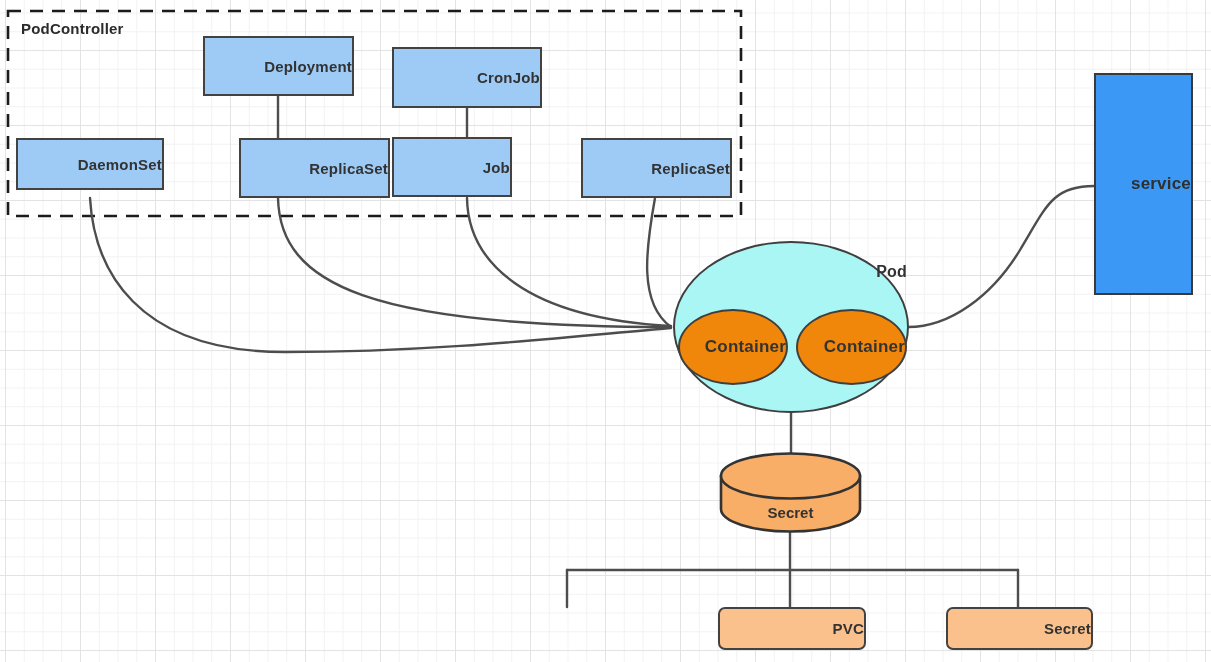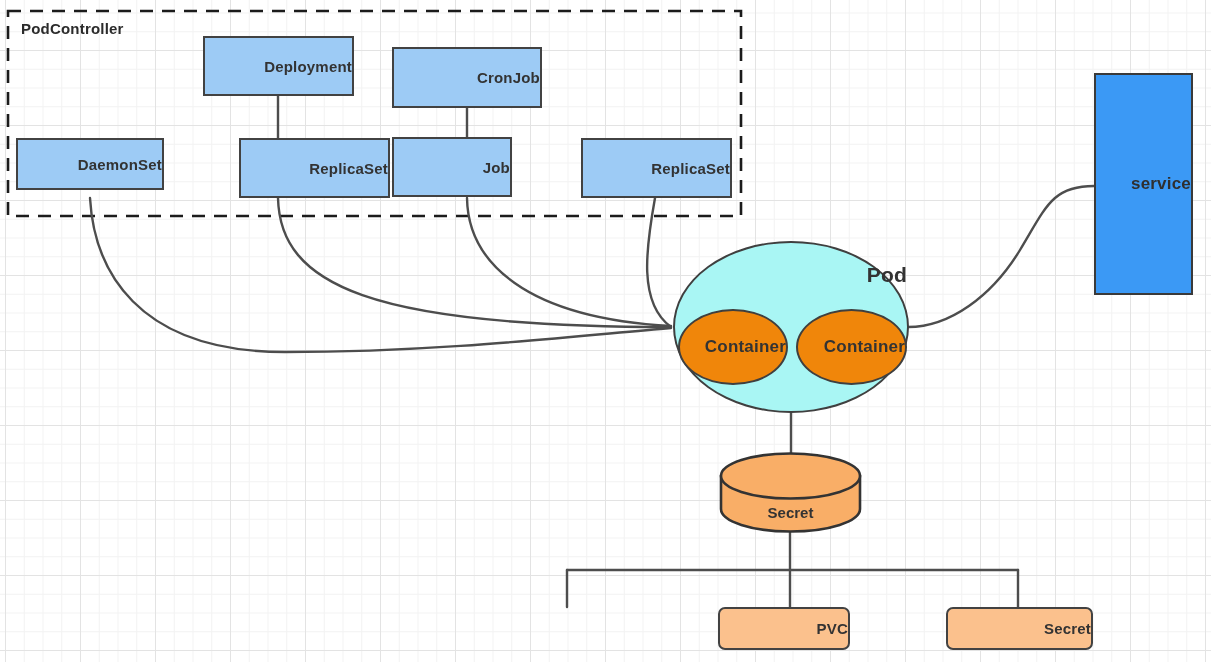--- a/index.html
+++ b/index.html
@@ -44,21 +44,21 @@
     background: #3b99f5;
     border: 2.5px solid #3a3a3a;
     font-size: 17px; color: #2f2f2f;
   }
   .pod-ellipse {
     background: #a9f6f4;
     border: 2.5px solid #3f3f3f;
     border-radius: 50%;
     align-items: flex-start;
   }
-  .pod-ellipse .pod-title { margin-top: 20px; font-size: 21px; }
+  .pod-ellipse .pod-title { margin-top: 20px; font-size: 16px; }
   .container-ellipse {
     background: #f0860a;
     border: 2.5px solid #3f3f3f;
     border-radius: 50%;
     font-size: 17px;
   }
   .box-resource {
     background: #fbc18d;
     border: 2.5px solid #424242;
     border-radius: 7px;
@@ -131,20 +131,20 @@
   <div class="node container-ellipse" style="left:796px; top:309px; width:111px; height:76px;">
     <span class="lbl">Container</span>
   </div>
 
   <div class="node box-service" style="left:1094px; top:73px; width:99px; height:222px;">
     <span class="lbl">service</span>
   </div>
 
   <div class="volume-label lbl">Secret</div>
 
-  <div class="node box-resource" style="left:718px; top:607px; width:132px; height:43px;">
+  <div class="node box-resource" style="left:718px; top:607px; width:148px; height:43px;">
     <span class="lbl">PVC</span>
   </div>
   <div class="node box-resource" style="left:946px; top:607px; width:147px; height:43px;">
     <span class="lbl">Secret</span>
   </div>
 
 </div>
 
 </body></html>

